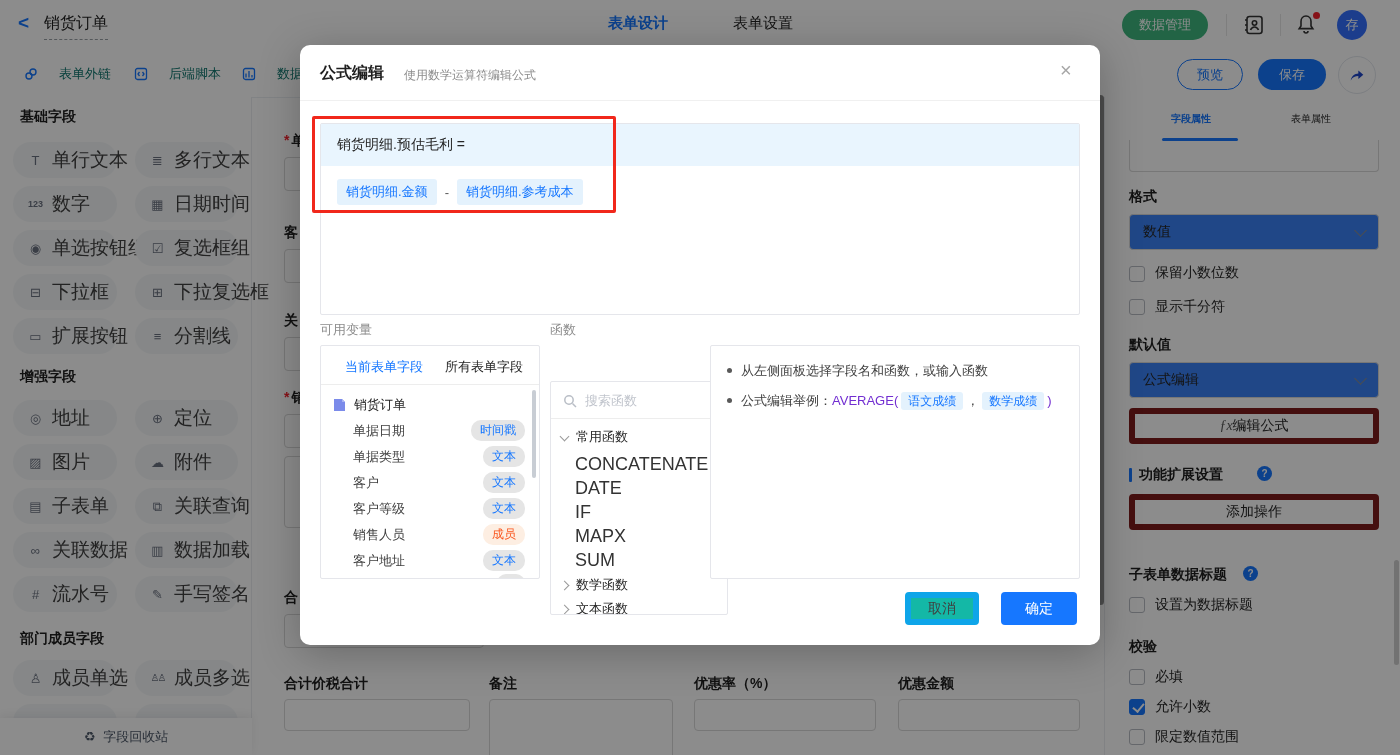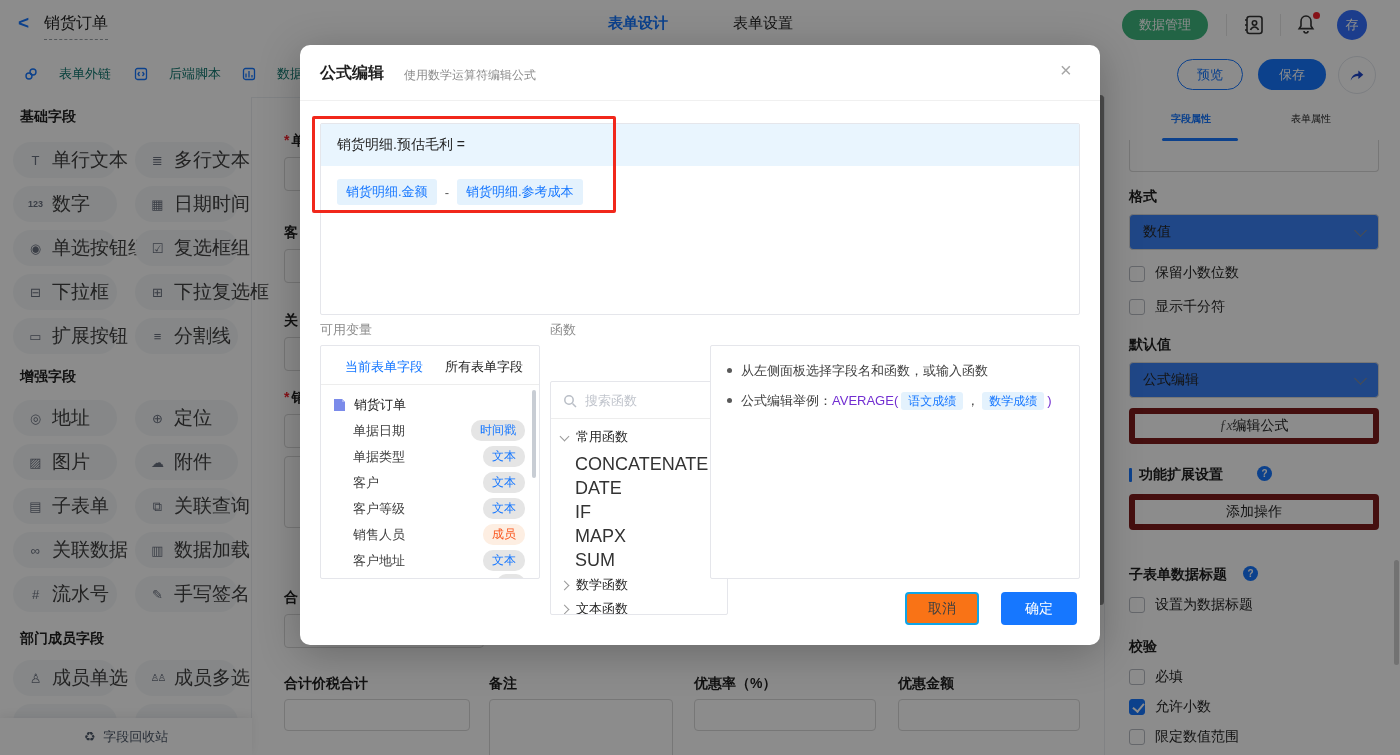--- a/index.html
+++ b/index.html
@@ -88,21 +88,21 @@
   .car.right{transform:rotate(-45deg);}
   .frow{position:absolute;left:10px;display:flex;align-items:center;gap:8px;font-size:13px;color:#262626;cursor:pointer;white-space:nowrap;}
   .fitem{position:absolute;left:24px;font-size:18px;color:#333;cursor:pointer;white-space:nowrap;}
   .thumb{position:absolute;width:4px;border-radius:2px;background:#c8cdd4;}
   .tip-row{position:absolute;left:16px;display:flex;align-items:flex-start;gap:9px;font-size:13px;color:#404040;}
   .dot{width:5px;height:5px;border-radius:50%;background:#595959;margin-top:6px;flex:none;}
   .purple{color:#722ed1;}
   .chip-s{font-size:12px;padding:2px 7px;border-radius:3px;color:#1677ff;background:#e4f2fd;margin:0 3px;}
   .m-btn{position:absolute;top:547px;height:33px;border-radius:4px;font-size:14px;display:flex;align-items:center;justify-content:center;
          box-sizing:border-box;cursor:pointer;}
-  .m-cancel{left:605px;width:74px;border:2px solid #0ea5e9;background:#f97316;color:#404040;}
+  .m-cancel{left:605px;width:74px;border:6px solid #0ea5e9;background:#14b8a6;color:#404040;}
   .m-ok{left:701px;width:76px;background:#1677ff;color:#fff;}
   .redbox{position:absolute;left:312px;top:116px;width:298px;height:91px;border:3px solid #f1271b;border-radius:2px;z-index:120;pointer-events:none;}
   svg{display:block;}
 </style>
 </head>
 <body>
 
 <div class="stage">
 
   <div class="topbar">

